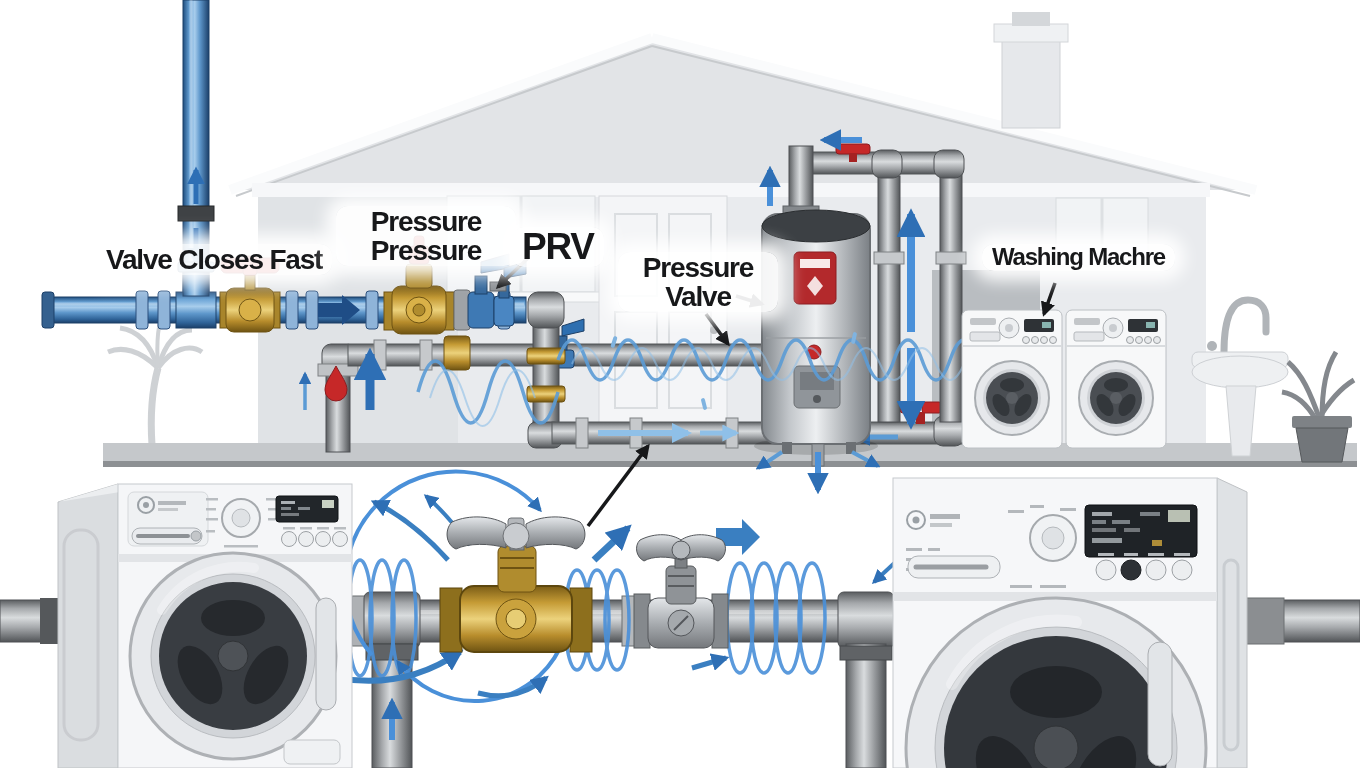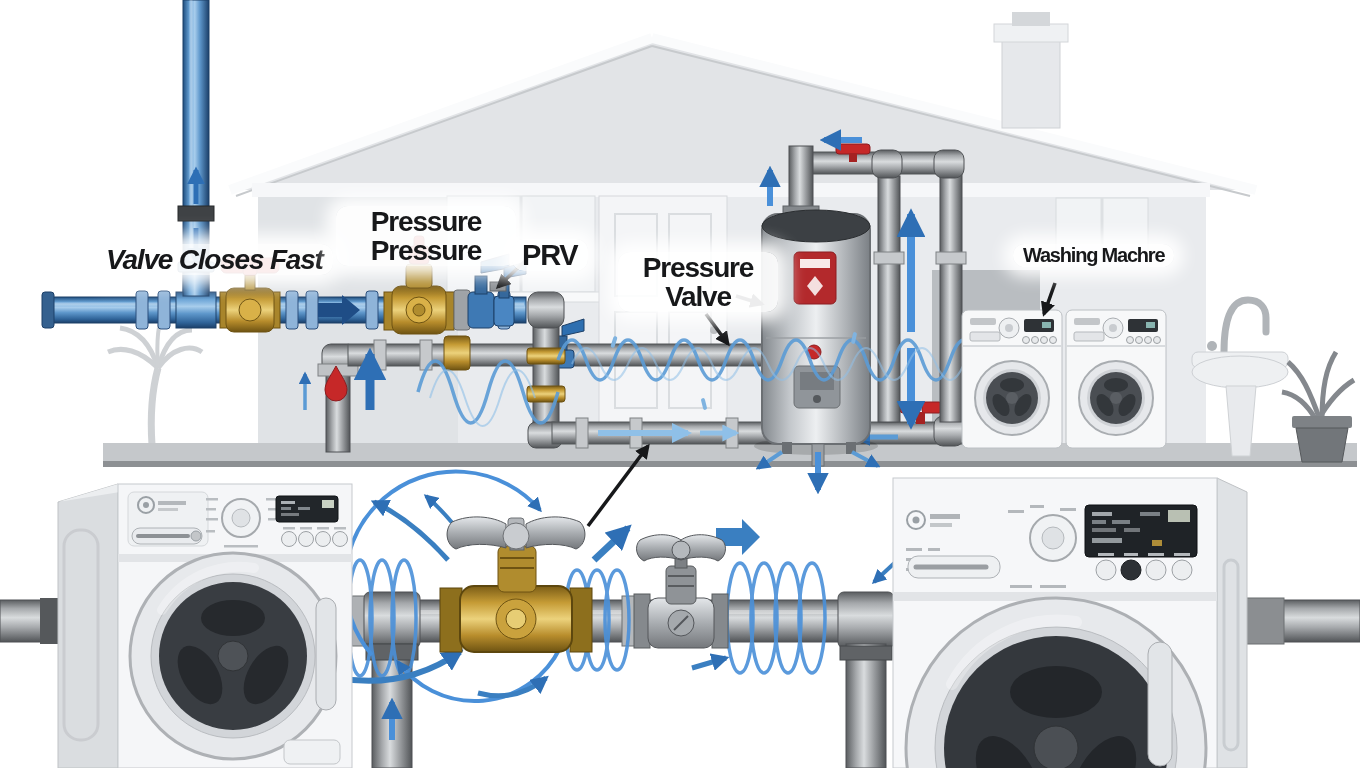--- a/index.html
+++ b/index.html
@@ -4,25 +4,25 @@
 <style>
   html,body{margin:0;padding:0;background:#fff;}
   #stage{position:relative;width:1360px;height:768px;overflow:hidden;background:#fff;
          font-family:"Liberation Sans",sans-serif;}
   #art{position:absolute;left:0;top:0;}
   .label{position:absolute;font-weight:bold;color:#17181a;text-align:center;
          line-height:1.04;letter-spacing:-1.2px;white-space:nowrap;
          background:rgba(255,255,255,.92);border-radius:12px;padding:1px 10px;
          box-shadow:0 0 16px 10px rgba(255,255,255,.92);}
   .label .ln{display:block;text-align:center;}
-  #lbl-valve{left:96px;top:244px;font-size:28px;font-style:italic;}
+  #lbl-valve{left:96px;top:244px;font-size:28px;}
   #lbl-reducing{left:336px;top:206px;font-size:28px;width:160px;}
-  #lbl-prv{left:512px;top:227px;font-size:29px;margin-top:12px;}
+  #lbl-prv{left:512px;top:227px;font-size:37px;}
   #lbl-wave{left:618px;top:252px;font-size:28px;width:140px;}
-  #lbl-washer{left:1013px;top:244px;font-size:20px;text-align:right;}
+  #lbl-washer{left:982px;top:244px;font-size:24px;text-align:right;}
 </style>
 </head>
 <body>
 
 <div id="stage">
 <svg id="art" width="1360" height="768" viewBox="0 0 1360 768">
 <defs>
   <linearGradient id="gbh" x1="0" y1="0" x2="0" y2="1">
     <stop offset="0" stop-color="#1e4d7e"></stop>
           <stop offset=".2" stop-color="#69a3d6"></stop>

